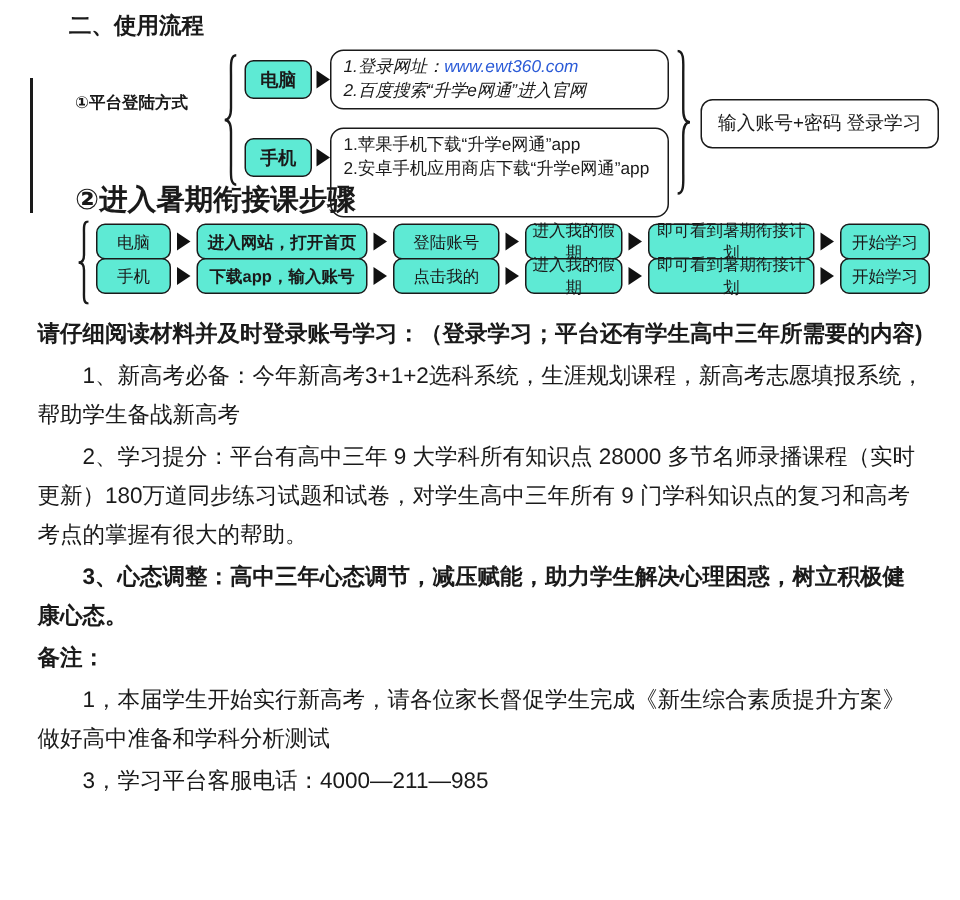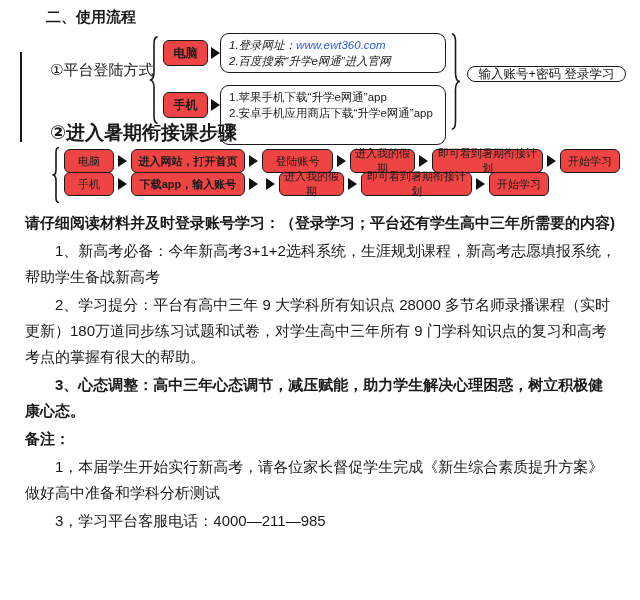--- a/index.html
+++ b/index.html
@@ -5,46 +5,46 @@
   html,body{margin:0;padding:0;}
   .page{
     position:relative;width:640px;height:600px;background:#ffffff;overflow:hidden;
     font-family:"Liberation Sans","DejaVu Sans",sans-serif;color:#1a1a1a;
   }
   .title{position:absolute;left:46px;top:8px;margin:0;font-size:15px;font-weight:bold;}
   .edge-line{position:absolute;left:20px;top:52px;width:2px;height:90px;background:#1a1a1a;}
 
   
   .nodebox{
-    box-sizing:border-box;border:1.5px solid #1a1a1a;border-radius:6px;background:#ef4444;
+    box-sizing:border-box;border:1.5px solid #1a1a1a;border-radius:6px;background:#5eead4;
     display:flex;align-items:center;justify-content:center;text-align:center;
   }
   .tri{
     width:0;height:0;border-left:9px solid #111;
     border-top:6px solid transparent;border-bottom:6px solid transparent;display:inline-block;
   }
   .brace{position:absolute;}
 
   
-  .flow1-label{position:absolute;left:50px;top:61px;font-size:15px;font-weight:normal;}
+  .flow1-label{position:absolute;left:50px;top:61px;font-size:11px;font-weight:bold;}
   .f1-brace-l{left:147px;top:36px;width:14px;height:88px;}
   .f1-brace-r{left:448px;top:33px;width:15px;height:97px;}
   .f1-computer{position:absolute;left:163px;top:40px;width:45px;height:26px;font-size:12px;font-weight:600;}
   .f1-phone{position:absolute;left:163px;top:92px;width:45px;height:26px;font-size:12px;font-weight:600;}
   .f1-a1{position:absolute;left:211px;top:47px;}
   .f1-a2{position:absolute;left:211px;top:99px;}
   .infobox{
     position:absolute;box-sizing:border-box;border:1.5px solid #1a1a1a;border-radius:9px;background:#fff;
     font-size:11.5px;line-height:16px;padding:3px 8px;overflow:hidden;text-align:left;word-break:break-all;
   }
   .f1-box1{left:220px;top:33px;width:226px;height:40px;font-style:italic;}
   .f1-box2{left:220px;top:85px;width:226px;height:60px;}
   .link{color:#2b5bd7;cursor:pointer;}
   .resultbox{
-    position:absolute;left:467px;top:66px;width:159px;height:16px;box-sizing:border-box;
+    position:absolute;left:467px;top:66px;width:159px;height:33px;box-sizing:border-box;
     border:1.5px solid #1a1a1a;border-radius:8px;display:flex;align-items:center;justify-content:center;
     font-size:12.5px;background:#fff;
   }
 
   
   .flow2-label{position:absolute;left:50px;top:120px;font-size:19px;font-weight:bold;}
   .f2-brace{left:50px;top:147px;width:12px;height:56px;}
   .frow{position:absolute;left:64px;display:flex;align-items:center;}
   .frow-1{top:149px;}
   .frow-2{top:172px;}
@@ -113,20 +113,21 @@
     <div class="nodebox w5">即可看到暑期衔接计划</div>
     <span class="tri"></span>
     <div class="nodebox w6">开始学习</div>
   </div>
 
   <div class="frow frow-2">
     <div class="nodebox w1">手机</div>
     <span class="tri"></span>
     <div class="nodebox w2">下载app，输入账号</div>
     <span class="tri"></span>
+    <div class="nodebox w3">点击我的</div>
     <span class="tri"></span>
     <div class="nodebox w4">进入我的假期</div>
     <span class="tri"></span>
     <div class="nodebox w5">即可看到暑期衔接计划</div>
     <span class="tri"></span>
     <div class="nodebox w6">开始学习</div>
   </div>
 
   <div class="body">
     <p class="bold">请仔细阅读材料并及时登录账号学习：（登录学习；平台还有学生高中三年所需要的内容)</p>

